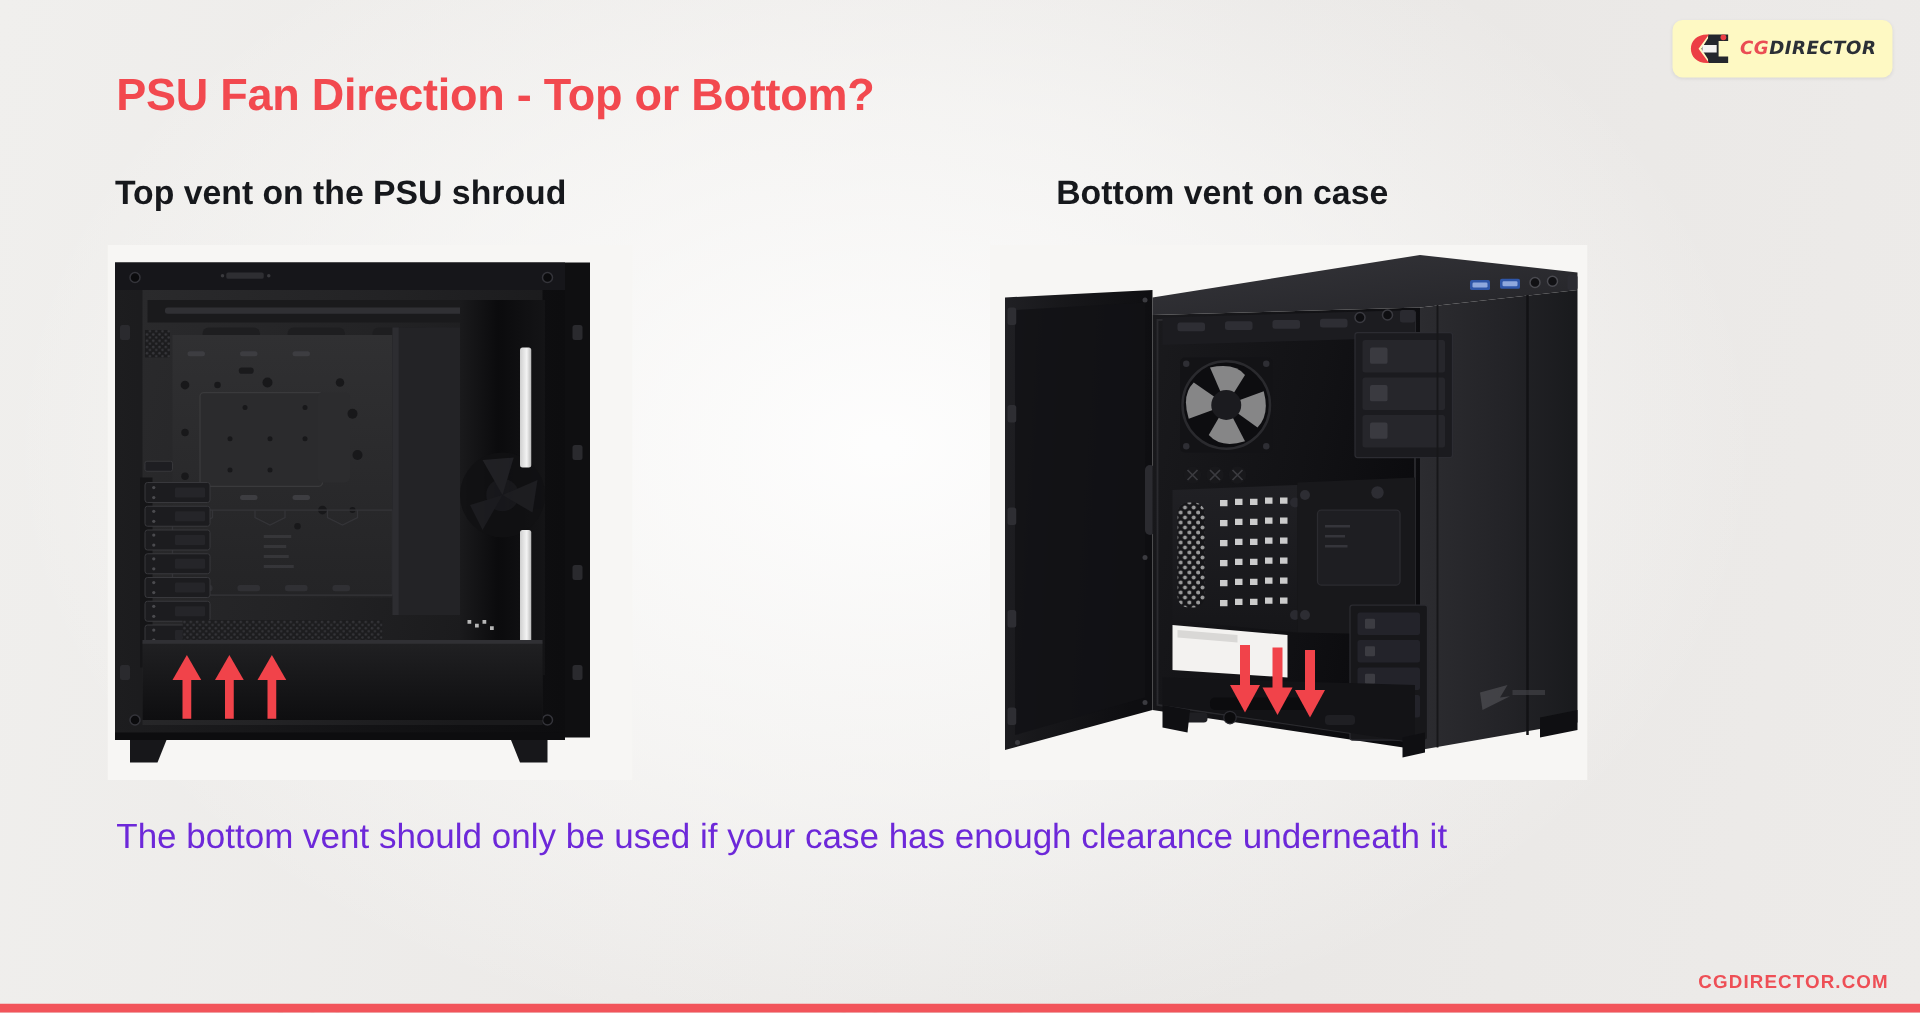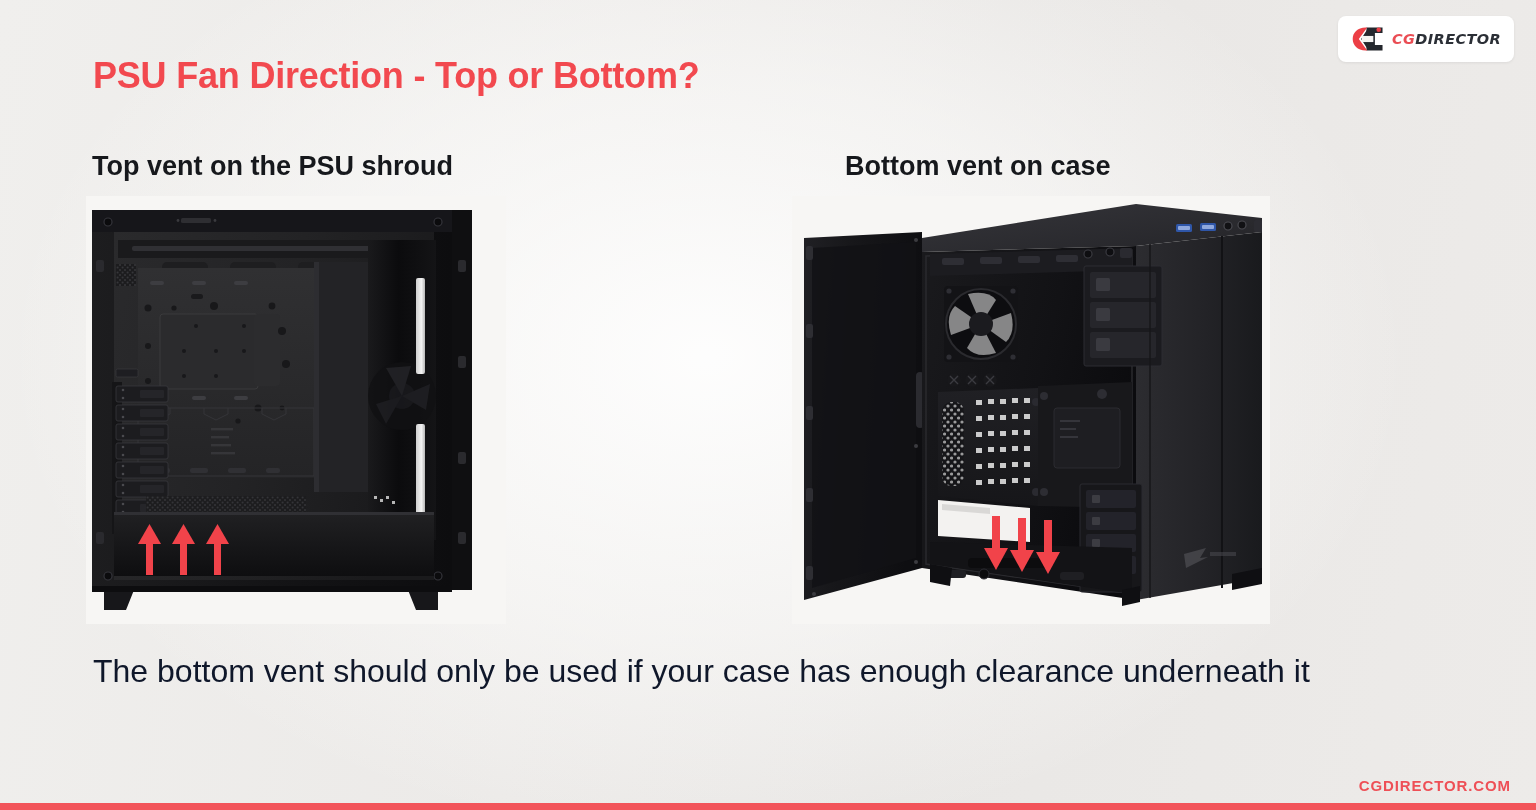--- a/index.html
+++ b/index.html
@@ -28,21 +28,21 @@
   
   #bottom-bar {
     position:absolute; left:0; right:0; bottom:0; height:7px;
     background:#f2545a; z-index:30;
   }
 
   
   #logo-plate {
     position:absolute; top:16px; right:22px;
     width:176px; height:46px;
-    background:#ffffff;
+    background:#fef9c3;
     border-radius:8px;
     box-shadow:0 1px 3px rgba(0,0,0,0.07);
     display:flex; align-items:center; z-index:20;
     padding-left:13px;
   }
   #logo-mark { width:34px; height:26px; flex:none; margin-right:7px; }
   #logo-text { font-size:14.5px; font-weight:bold; letter-spacing:0.4px;
                font-family:"DejaVu Sans", sans-serif; font-style:italic; }
   #logo-text .cg { color:#ea4d54; }
   #logo-text .dir { color:#2b2f36; }
@@ -50,29 +50,28 @@
   
   #page-title {
     position:absolute; left:93px; top:55px; z-index:15;
     font-size:36px; font-weight:bold; color:#f2494f;
     letter-spacing:-0.2px; white-space:nowrap;
   }
   .col-heading {
     position:absolute; z-index:15;
     font-size:27px; font-weight:bold; color:#16181c;
     white-space:nowrap;
-    margin-top:12px;
   }
   #heading-left  { left:92px;  top:139px; }
   #heading-right { left:845px; top:139px;text-align:right; }
 
   
   #caption {
     position:absolute; left:93px; top:650px; width:1300px; z-index:15;
-    font-size:32px; line-height:1.36; color:#0f172a;
+    font-size:28px; line-height:1.36; color:#6d28d9;
     font-weight:normal;
   }
 
   
   #watermark {
     position:absolute; right:25px; bottom:16px; z-index:20;
     font-size:15px; font-weight:bold; color:#ee4f56;
     letter-spacing:0.9px;
   }
 

